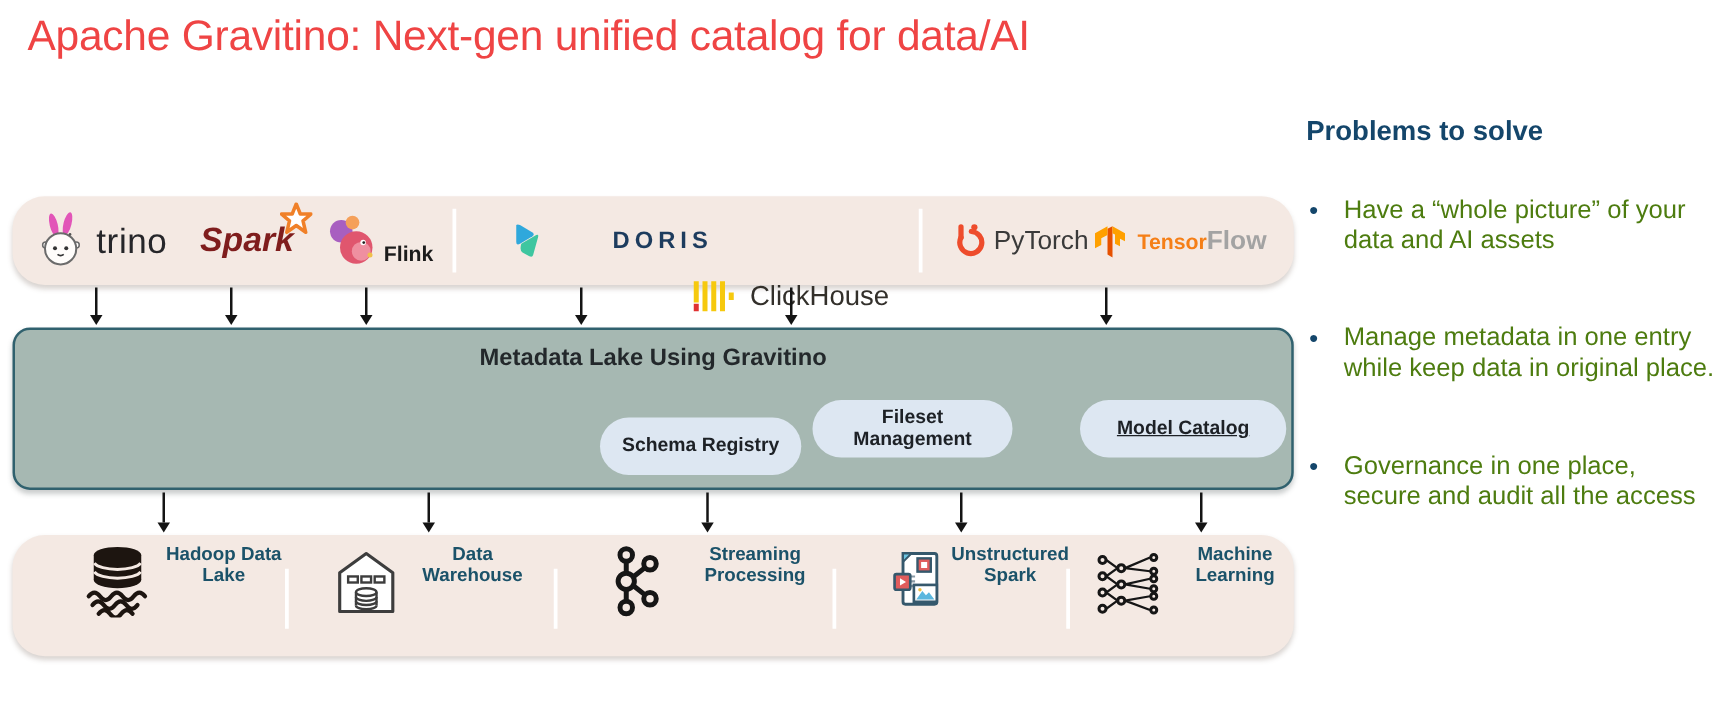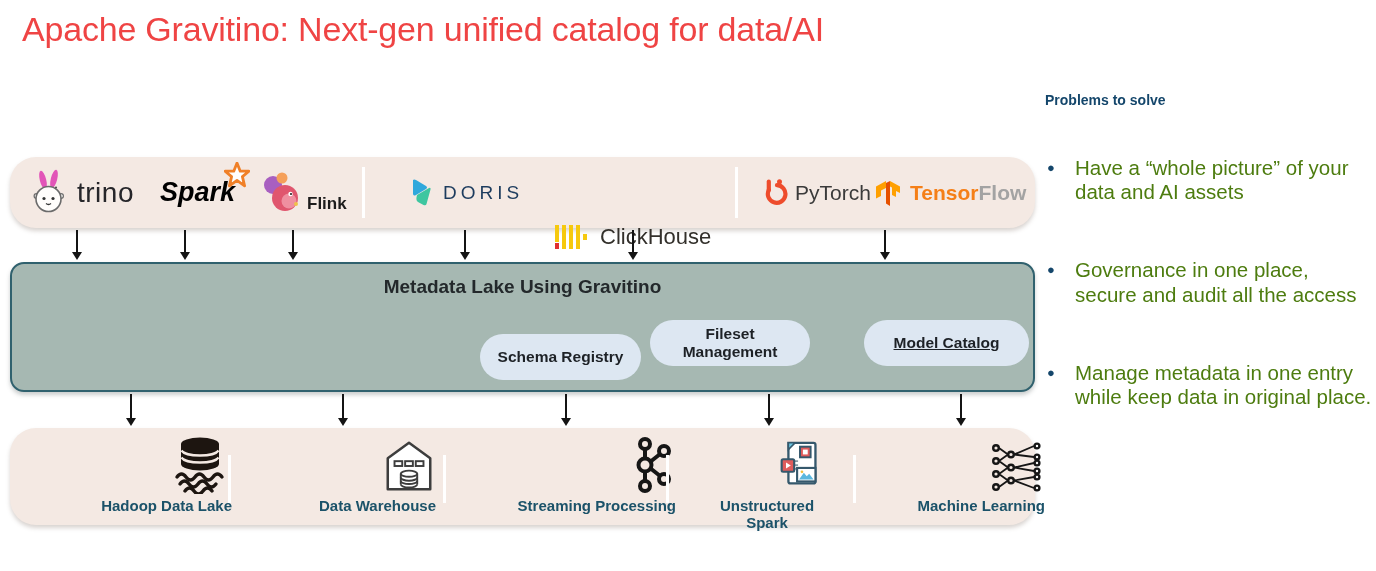--- a/index.html
+++ b/index.html
@@ -23,27 +23,27 @@
     top:262px;height:130px;border-radius:14px;
     background:#a6b8b2;border:2px solid #30616e;
     box-shadow:0 3px 4px rgba(80,90,90,0.3);
   }
   .band.storage{top:428px;height:97px;}
 
   
   .src-item{position:absolute;top:0;height:71px;display:flex;align-items:center;gap:7px;}
   .src-item .logo-text{white-space:nowrap;}
   .t-trino{font-size:28px;color:#26262a;letter-spacing:0.5px;}
-  .spark-wrap{position:relative;font-style:italic;font-weight:700;font-size:27px;color:#000000;}
+  .spark-wrap{position:relative;font-style:italic;font-weight:700;font-size:27px;color:#7f1d1d;}
   .spark-star{position:absolute;right:-15px;top:-15px;}
   .t-flink{font-size:17px;font-weight:700;color:#1c1c1c;align-self:flex-end;margin-bottom:14px;margin-left:-6px;}
-  .t-doris{font-size:19px;font-weight:400;color:#1d3c5e;letter-spacing:4px;}
+  .t-doris{font-size:19px;font-weight:700;color:#1d3c5e;letter-spacing:4px;margin-left:47px;}
   .t-click{font-size:22px;font-weight:500;color:#33302b;}
   .t-pytorch{font-size:21px;font-weight:500;color:#3a3a3a;}
-  .t-tensor{font-size:21px;font-weight:600;color:#f57f17;}
+  .t-tensor{font-size:17px;font-weight:600;color:#f57f17;}
   .t-flow{font-size:21px;font-weight:600;color:#a3a3a3;}
 
   .vdiv{position:absolute;width:3px;background:#ffffff;}
   .band.sources .vdiv{top:10px;height:51px;}
   .band.storage .vdiv{top:27px;height:48px;}
 
   
   .ml-title{
     position:absolute;top:12px;left:0;width:100%;text-align:center;
     font-size:19px;font-weight:700;color:#23282b;
@@ -70,37 +70,37 @@
     content:"";position:absolute;left:-5px;bottom:0;width:0;height:0;
     border-left:5px solid transparent;border-right:5px solid transparent;
     border-top:8px solid #141414;
   }
   .arrow.row1{top:230px;height:30px;}
   .arrow.row2{top:394px;height:32px;}
 
   
   .store-item{
     position:absolute;top:4px;width:170px;
-    display:flex;flex-direction:column;align-items:flex-end;
+    display:flex;flex-direction:row;align-items:flex-start;
   }
   .store-item .ico{height:62px;display:flex;align-items:flex-end;justify-content:center;}
   .store-label{
     margin-top:3px;font-size:15px;font-weight:700;color:#1b5269;
     text-align:center;line-height:1.15;
   }
   .store-item.s0{left:52px;}
   .store-item.s1{left:256px;}
   .store-item.s2{left:476px;width:190px;}
   .store-item.s3{left:697px;width:120px;}
   .store-item.s4{left:865px;}
 
   
   .problems-heading{
     position:absolute;left:1045px;top:92px;
-    font-size:14px;font-weight:700;color:#14466b;
+    font-size:22px;font-weight:700;color:#14466b;
   }
   ul.problems{
     position:absolute;left:1045px;top:156px;width:330px;
     margin:0;padding:0;list-style:none;
   }
   ul.problems li{
     position:relative;padding-left:30px;margin-bottom:54px;
     font-size:20.5px;line-height:1.18;color:#4d7c0f;
   }
   ul.problems li::before{
@@ -321,17 +321,17 @@
           </g>
         </svg>
       </div>
       <div class="store-label">Machine Learning</div>
     </div>
   </div>
 
   <div class="problems-heading">Problems to solve</div>
   <ul class="problems">
     <li>Have a “whole picture” of your data and AI assets</li>
+    <li> Manage metadata in one entry while keep data in original place.</li>
     <li>Governance in one place, secure and audit all the access</li>
-    <li> Manage metadata in one entry while keep data in original place.</li>
   </ul>
 
 </div>
 
 </body></html>

